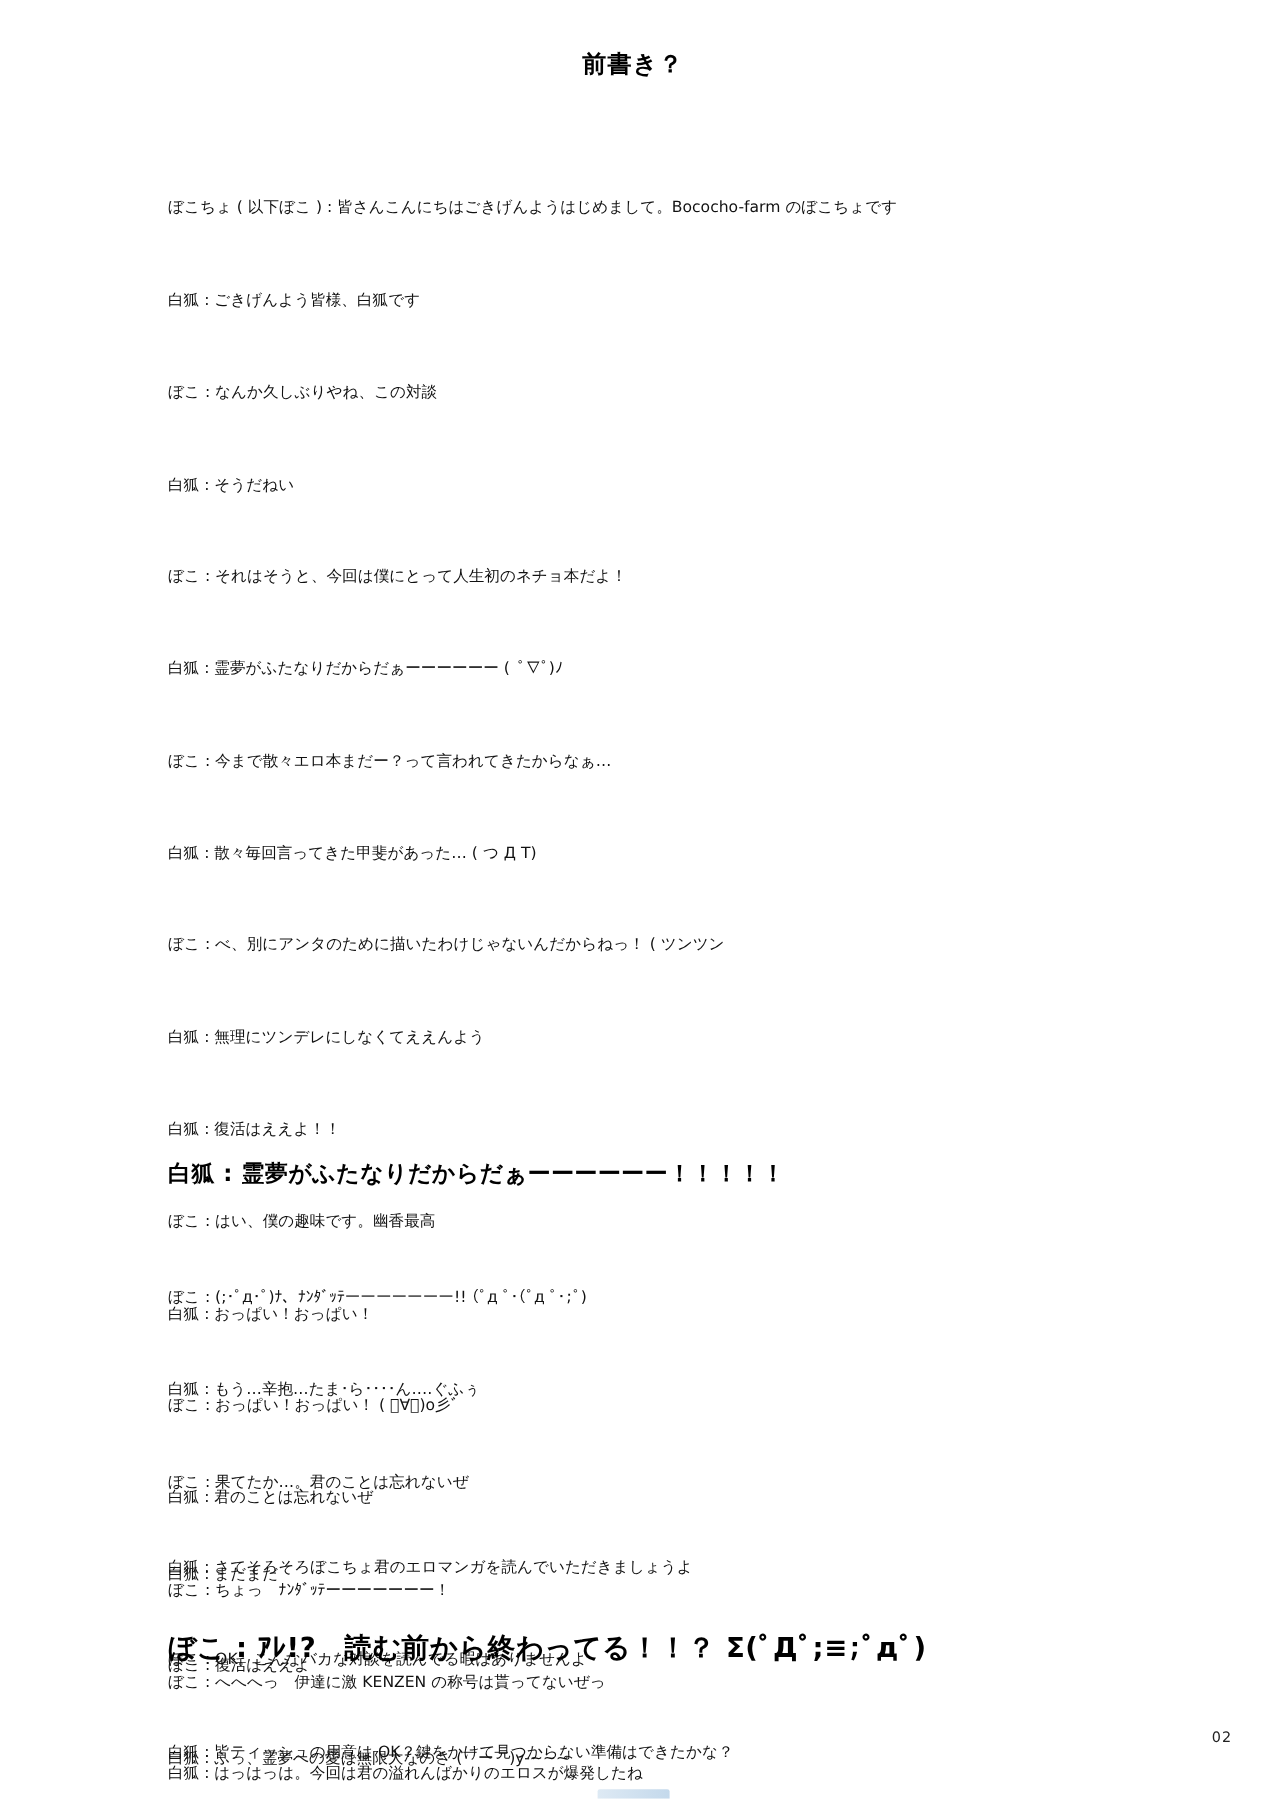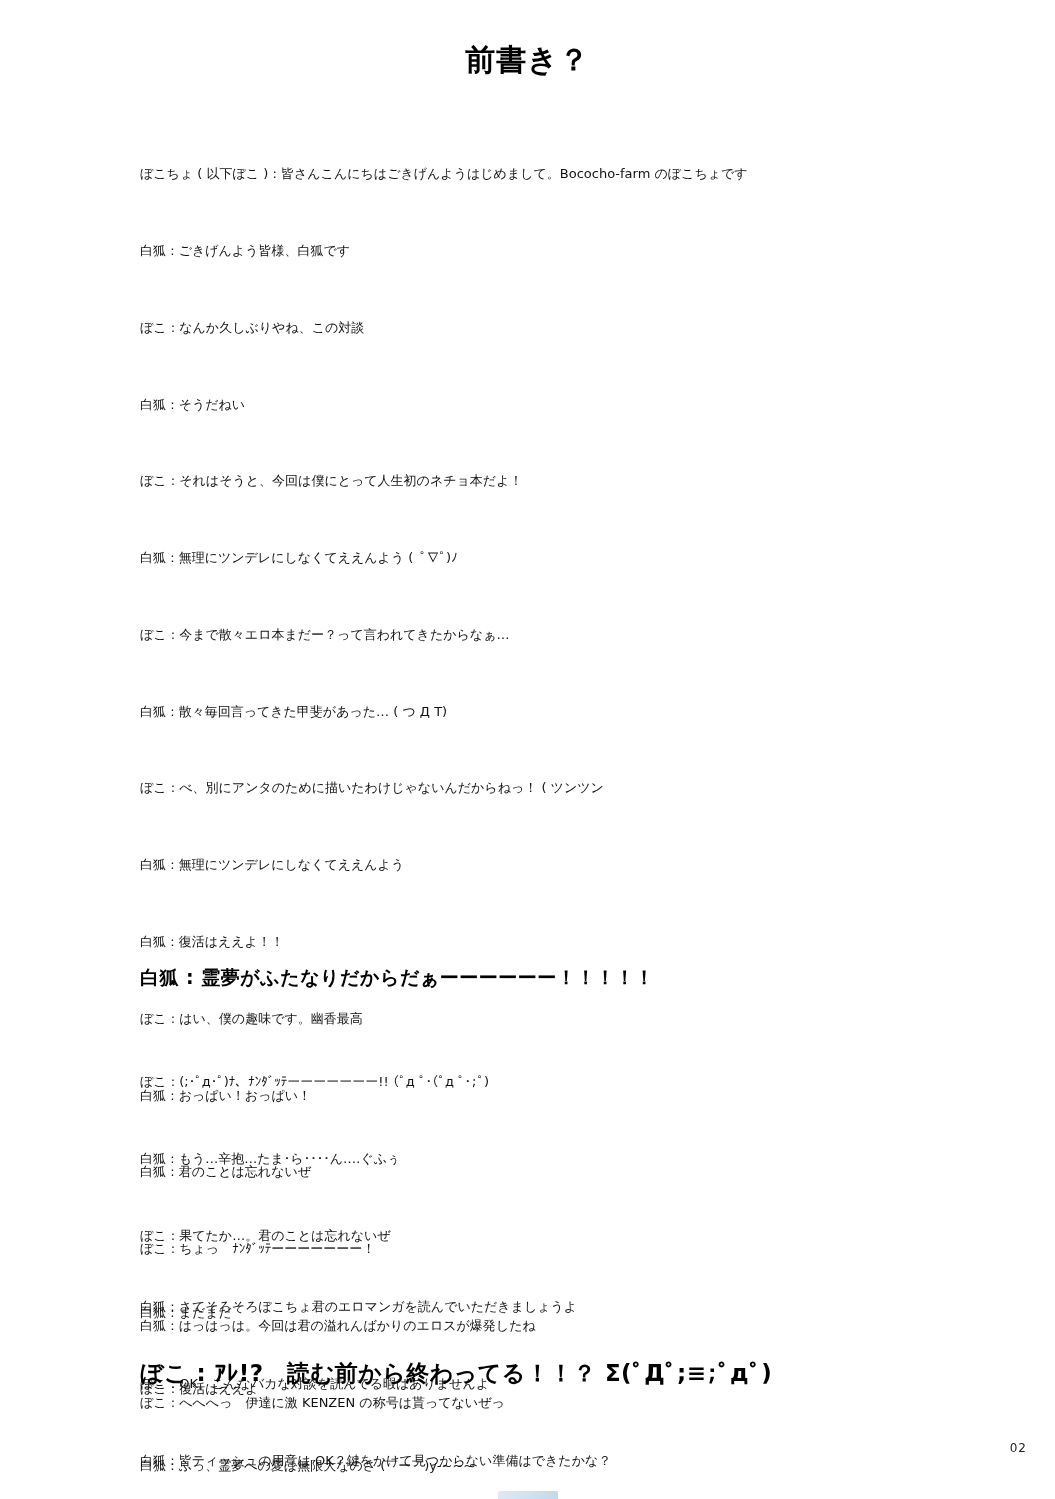--- a/index.html
+++ b/index.html
@@ -19,21 +19,21 @@
     position: absolute;
     inset: 0;
     background: #ffffff;
   }
   .title {
     position: absolute;
     top: 40px;
     left: 0;
     width: 100%;
     text-align: center;
-    font-size: 30px;
+    font-size: 20px;
     font-weight: bold;
     letter-spacing: 1px;
     color: #000000;
   }
   .body-block {
     position: absolute;
     left: 140px;
     width: 800px;
     font-size: 16.5px;
     line-height: 25.6px;
@@ -96,32 +96,33 @@
 <div class="page">
 
   <div class="title">前書き？</div>
 
   <div class="body-block block-1">
     <div class="line">ぼこちょ ( 以下ぼこ ) : 皆さんこんにちはごきげんようはじめまして。Bococho-farm のぼこちょです</div>
     <div class="line">白狐 : ごきげんよう皆様、白狐です</div>
     <div class="line">ぼこ : なんか久しぶりやね、この対談</div>
     <div class="line">白狐 : そうだねい</div>
     <div class="line">ぼこ : それはそうと、今回は僕にとって人生初のネチョ本だよ！</div>
-    <div class="line">白狐 : 無理にツンデレにしなくてええんよう ( ﾟ∇ﾟ)ﾉ</div>
+    <div class="line">白狐 : 霊夢がふたなりだからだぁーーーーーー ( ﾟ∇ﾟ)ﾉ</div>
     <div class="line">ぼこ : 今まで散々エロ本まだー？って言われてきたからなぁ…</div>
     <div class="line">白狐 : 散々毎回言ってきた甲斐があった… ( つ Д T)</div>
     <div class="line">ぼこ : べ、別にアンタのために描いたわけじゃないんだからねっ！ ( ツンツン</div>
     <div class="line">白狐 : 無理にツンデレにしなくてええんよう</div>
     <div class="line">白狐 : 復活はええよ！！</div>
     <div class="line">ぼこ : はい、僕の趣味です。幽香最高</div>
     <div class="line">白狐 : おっぱい！おっぱい！</div>
+    <div class="line">ぼこ : おっぱい！おっぱい！ ( ﾟ∀ﾟ)o彡ﾞ</div>
     <div class="line">白狐 : 君のことは忘れないぜ</div>
     <div class="line">ぼこ : ちょっ　ﾅﾝﾀﾞｯﾃーーーーーーー！</div>
+    <div class="line">ぼこ : へへへっ　伊達に激 KENZEN の称号は貰ってないぜっ</div>
     <div class="line">白狐 : はっはっは。今回は君の溢れんばかりのエロスが爆発したね</div>
-    <div class="line">ぼこ : へへへっ　伊達に激 KENZEN の称号は貰ってないぜっ</div>
     
     
     
     
     
     
     
     
     
     

